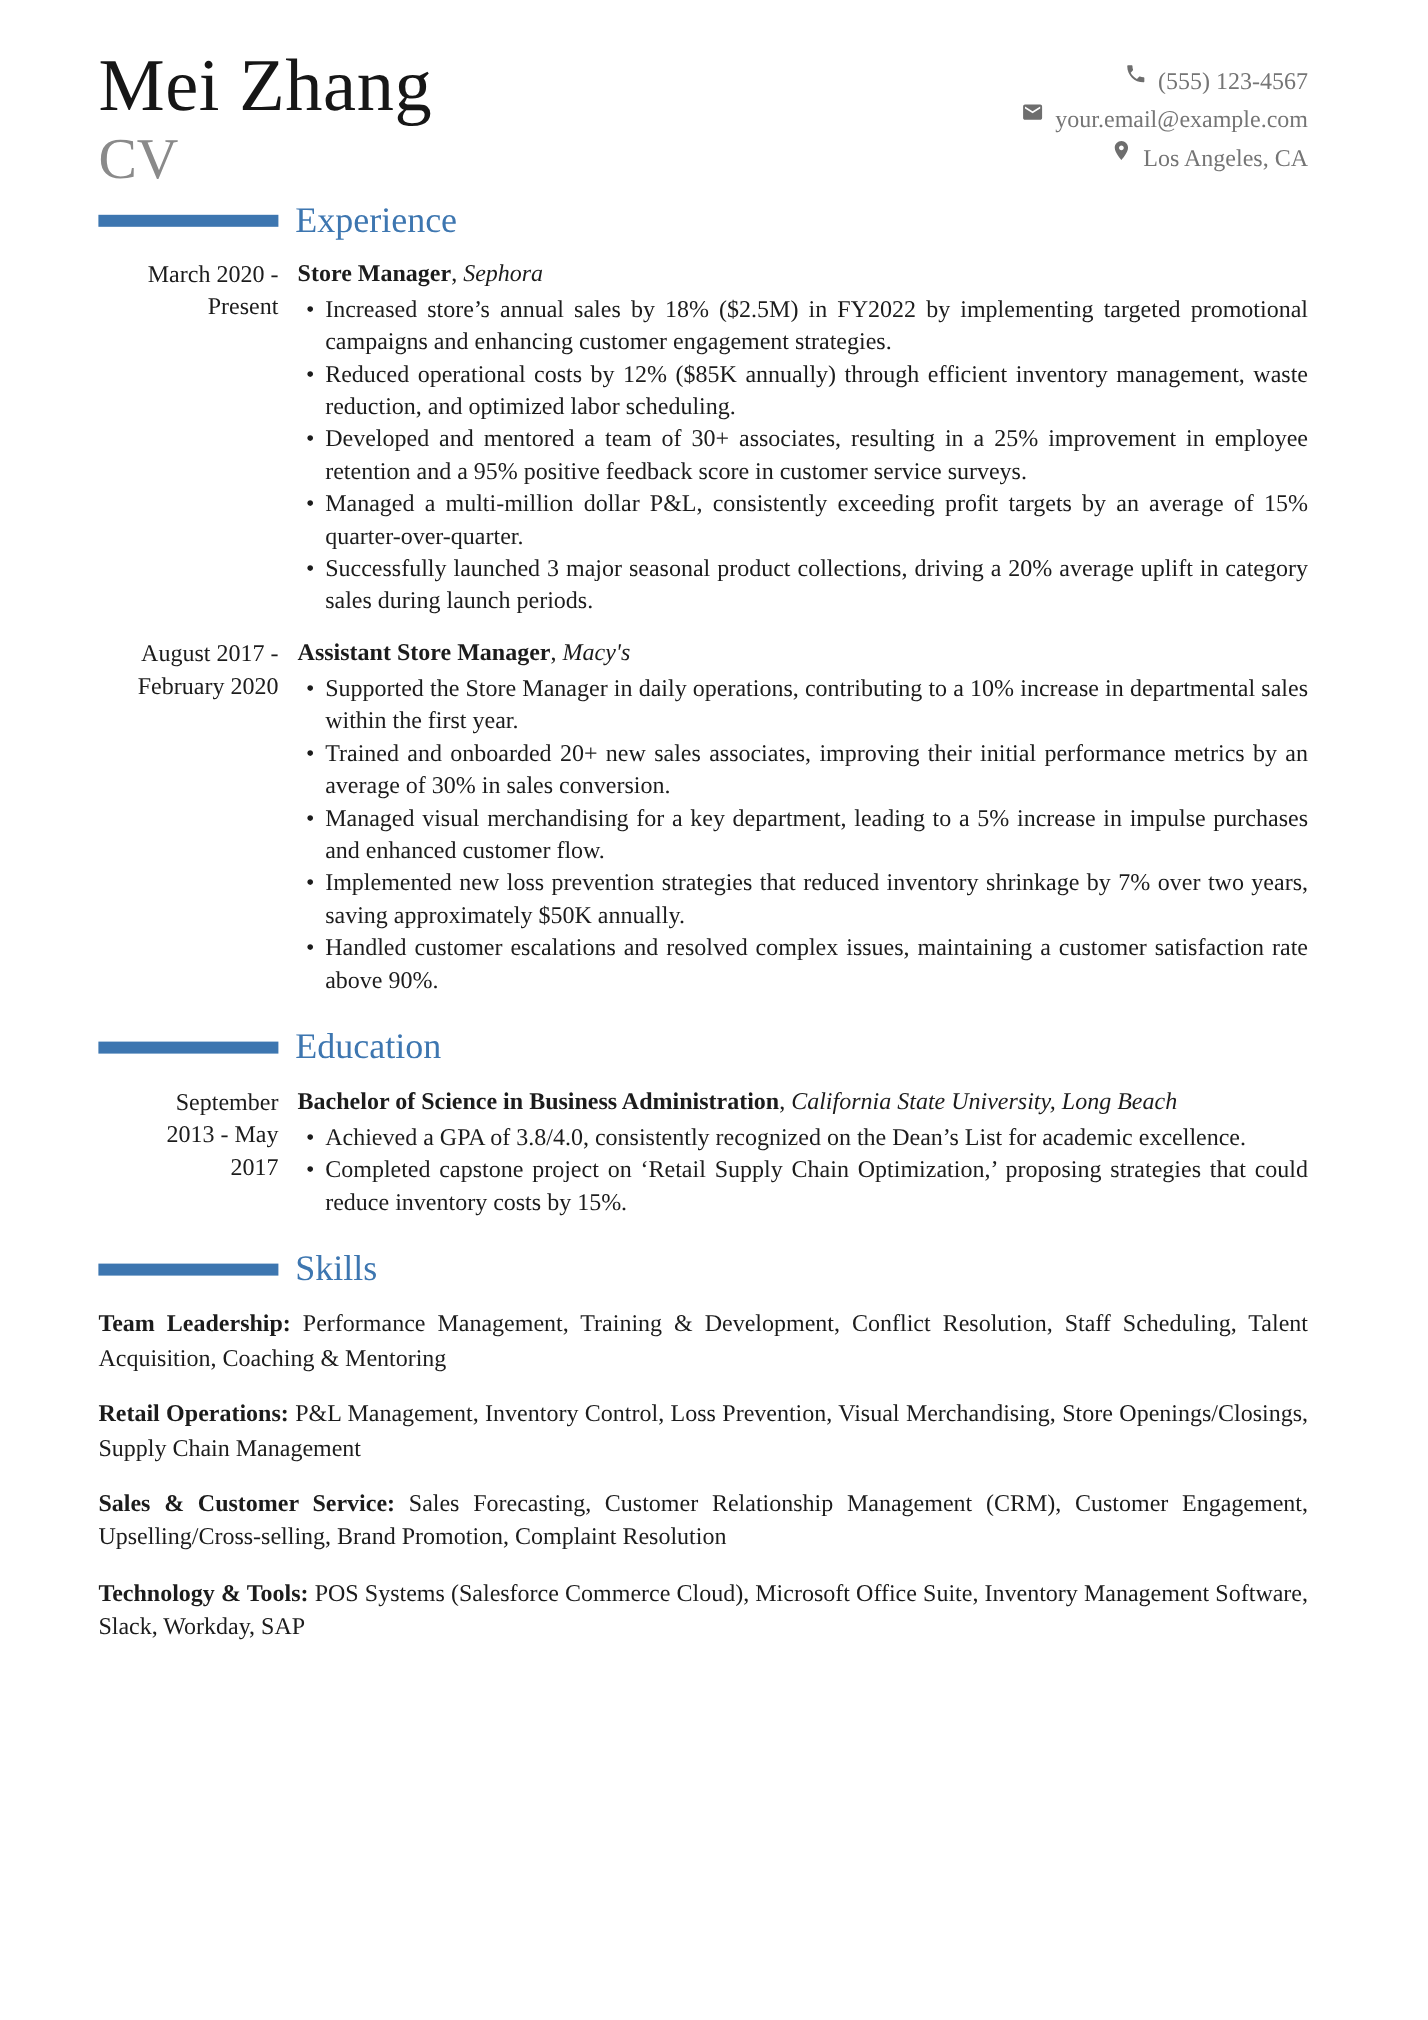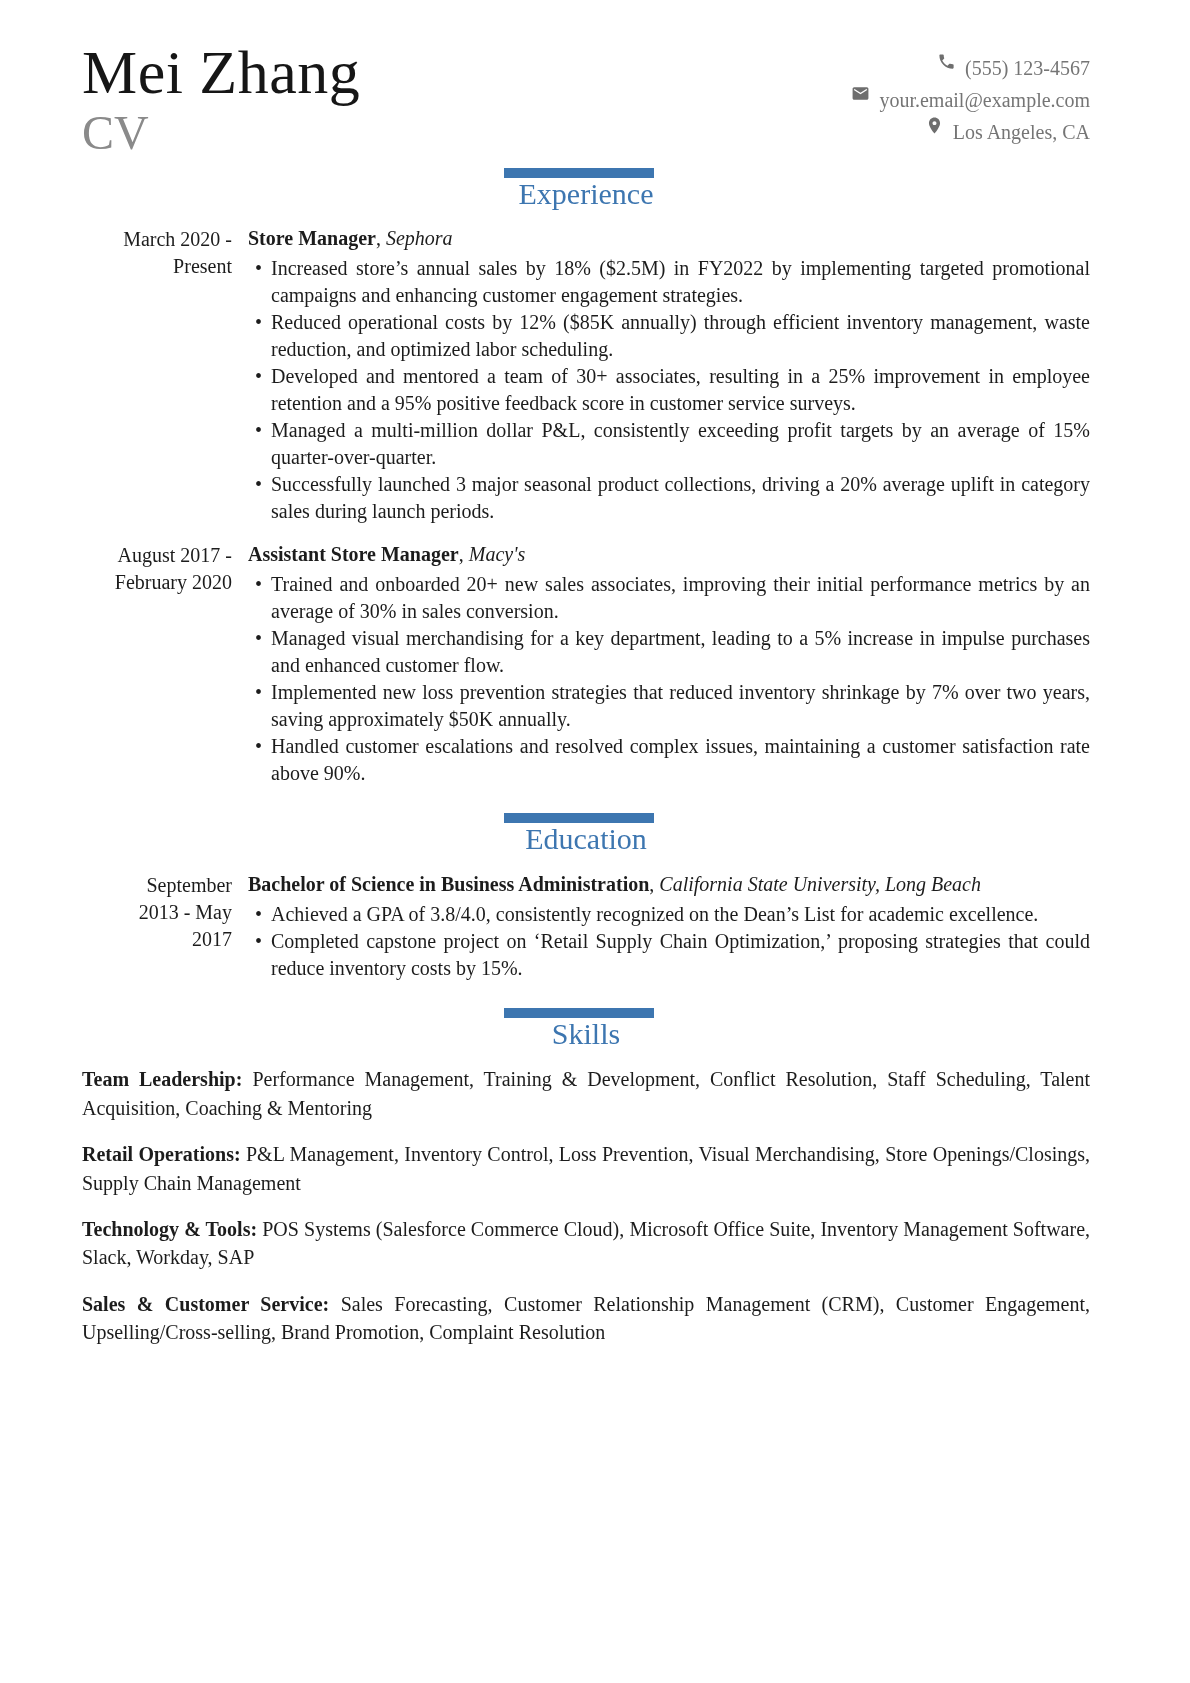--- a/index.html
+++ b/index.html
@@ -17,21 +17,21 @@
 
   
   .header { display: flex; justify-content: space-between; align-items: flex-start; }
   .name { margin: 0; font-size: 62px; font-weight: 400; line-height: 1.05; color: #161616; letter-spacing: 0.5px; }
   .subtitle { font-size: 48px; color: #8a8a8a; line-height: 1.1; margin-top: 2px; }
   .contact { text-align: right; color: #757575; font-size: 20px; margin-top: 12px; }
   .contact-row { display: flex; justify-content: flex-end; align-items: flex-start; gap: 9px; line-height: 32px; }
   .contact-row svg { width: 19px; height: 19px; fill: #6e6e6e; flex: 0 0 auto; }
 
   
-  .section-head { display: flex; align-items: center; margin: 26px 0 16px 0; flex-direction: column; }
+  .section-head { display: flex; align-items: center; margin: 26px 0 16px 0; }
   .section:first-of-type .section-head { margin-top: 8px; }
   .section-head .bar { width: 150px; height: 10px; background: #3d76b0; margin-right: 14px; flex: 0 0 auto; }
   .section-head h2 { margin: 0; font-size: 30px; font-weight: 400; color: #3d76b0; line-height: 1.05; }
 
   
   .entry { display: flex; margin-bottom: 16px; }
   .dates { flex: 0 0 150px; width: 150px; text-align: right; line-height: 1.35; padding-top: 1px; color: #1c1c1c; }
   .dates .dates-text { display: inline-block; max-width: 130px; text-align: right; }
   .entry-content { flex: 1; margin-left: 16px; }
   .entry-title { line-height: 1.35; margin-bottom: 3px; }
@@ -95,20 +95,21 @@
               <li>Managed a multi-million dollar P&amp;L, consistently exceeding profit targets by an average of 15% quarter-over-quarter.</li>
               <li>Successfully launched 3 major seasonal product collections, driving a 20% average uplift in category sales during launch periods.</li>
             </ul>
           </div>
         </div>
         <div class="entry">
           <div class="dates"><span class="dates-text">August 2017 - February 2020</span></div>
           <div class="entry-content">
             <div class="entry-title"><span class="role">Assistant Store Manager</span><span class="sep">, </span><span class="org">Macy's</span></div>
             <ul class="bullets">
+              <li>Supported the Store Manager in daily operations, contributing to a 10% increase in departmental sales within the first year.</li>
               <li>Trained and onboarded 20+ new sales associates, improving their initial performance metrics by an average of 30% in sales conversion.</li>
               <li>Managed visual merchandising for a key department, leading to a 5% increase in impulse purchases and enhanced customer flow.</li>
               <li>Implemented new loss prevention strategies that reduced inventory shrinkage by 7% over two years, saving approximately $50K annually.</li>
               <li>Handled customer escalations and resolved complex issues, maintaining a customer satisfaction rate above 90%.</li>
             </ul>
           </div>
         </div>
       </div>
   </section>
 
@@ -132,18 +133,18 @@
   </section>
 
   <section class="section">
     <div class="section-head">
       <span class="bar"></span>
       <h2>Skills</h2>
     </div>
     <div class="skills-body" id="skills-groups">
         <p class="skill-group"><span class="label">Team Leadership:</span> <span class="text">Performance Management, Training &amp; Development, Conflict Resolution, Staff Scheduling, Talent Acquisition, Coaching &amp; Mentoring</span></p>
         <p class="skill-group"><span class="label">Retail Operations:</span> <span class="text">P&amp;L Management, Inventory Control, Loss Prevention, Visual Merchandising, Store Openings/Closings, Supply Chain Management</span></p>
+        <p class="skill-group"><span class="label">Sales &amp; Customer Service:</span> <span class="text">Sales Forecasting, Customer Relationship Management (CRM), Customer Engagement, Upselling/Cross-selling, Brand Promotion, Complaint Resolution</span></p>
         <p class="skill-group"><span class="label">Technology &amp; Tools:</span> <span class="text">POS Systems (Salesforce Commerce Cloud), Microsoft Office Suite, Inventory Management Software, Slack, Workday, SAP</span></p>
-        <p class="skill-group"><span class="label">Sales &amp; Customer Service:</span> <span class="text">Sales Forecasting, Customer Relationship Management (CRM), Customer Engagement, Upselling/Cross-selling, Brand Promotion, Complaint Resolution</span></p>
       </div>
   </section>
 
 </div>
 
 </body></html>

